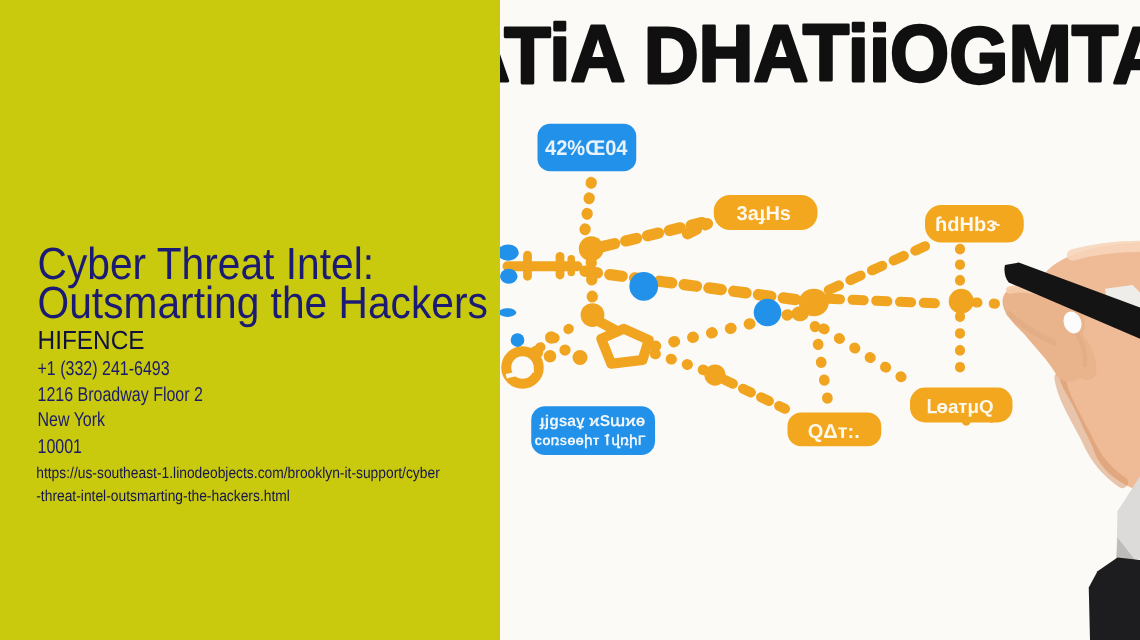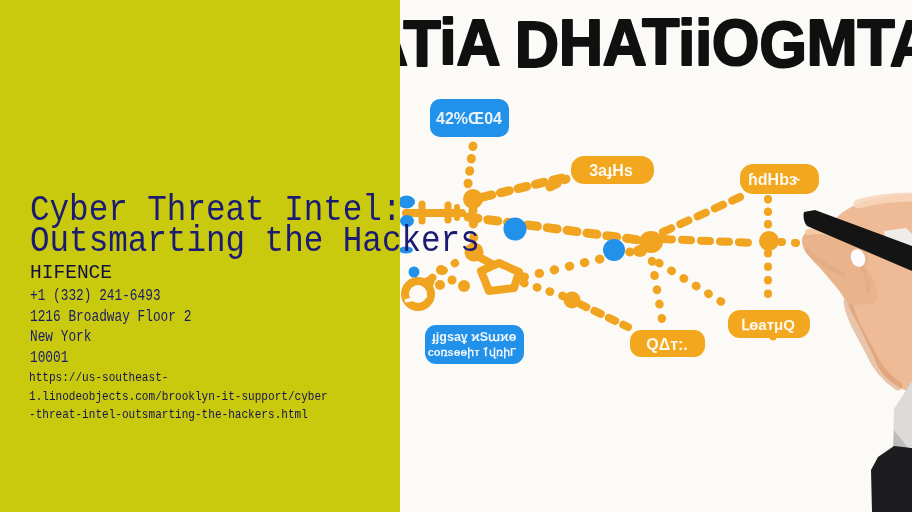--- a/index.html
+++ b/index.html
@@ -1,18 +1,18 @@
 <!DOCTYPE html>
 <html><head>
 <meta charset="utf-8">
 <style>
 html,body{margin:0;padding:0;}
 #page{position:relative;width:912px;height:512px;overflow:hidden;background:#fbfaf7;font-family:"Liberation Sans",sans-serif;}
 #art{position:absolute;left:400px;top:0;width:512px;height:512px;}
-#left{position:absolute;left:0;top:0;width:400px;height:512px;background:#c9ca0d;z-index:5;font-family:Liberation Mono, monospace;}
+#left{position:absolute;left:0;top:0;width:400px;height:512px;background:#c9ca0d;z-index:5;}
 #title{position:absolute;left:30px;top:196px;font-size:36px;line-height:30.5px;color:#1b1b74;white-space:nowrap;transform:scaleX(0.905);transform-origin:0 0;}
 #brand{position:absolute;left:30px;top:261px;font-size:21px;color:#111140;transform:scaleX(0.93);transform-origin:0 0;}
 #contact{position:absolute;left:30px;top:286px;font-size:16px;line-height:20.6px;color:#1a1a6e;transform:scaleX(0.80);transform-origin:0 0;}
 #url{position:absolute;left:29px;top:369px;font-size:12.5px;line-height:18.6px;color:#15154d;transform:scaleX(0.885);transform-origin:0 0;}
 </style>
 </head>
 <body>
 <div id="page">
   <div id="art">
     <svg width="512" height="512" viewBox="400 0 512 512">

